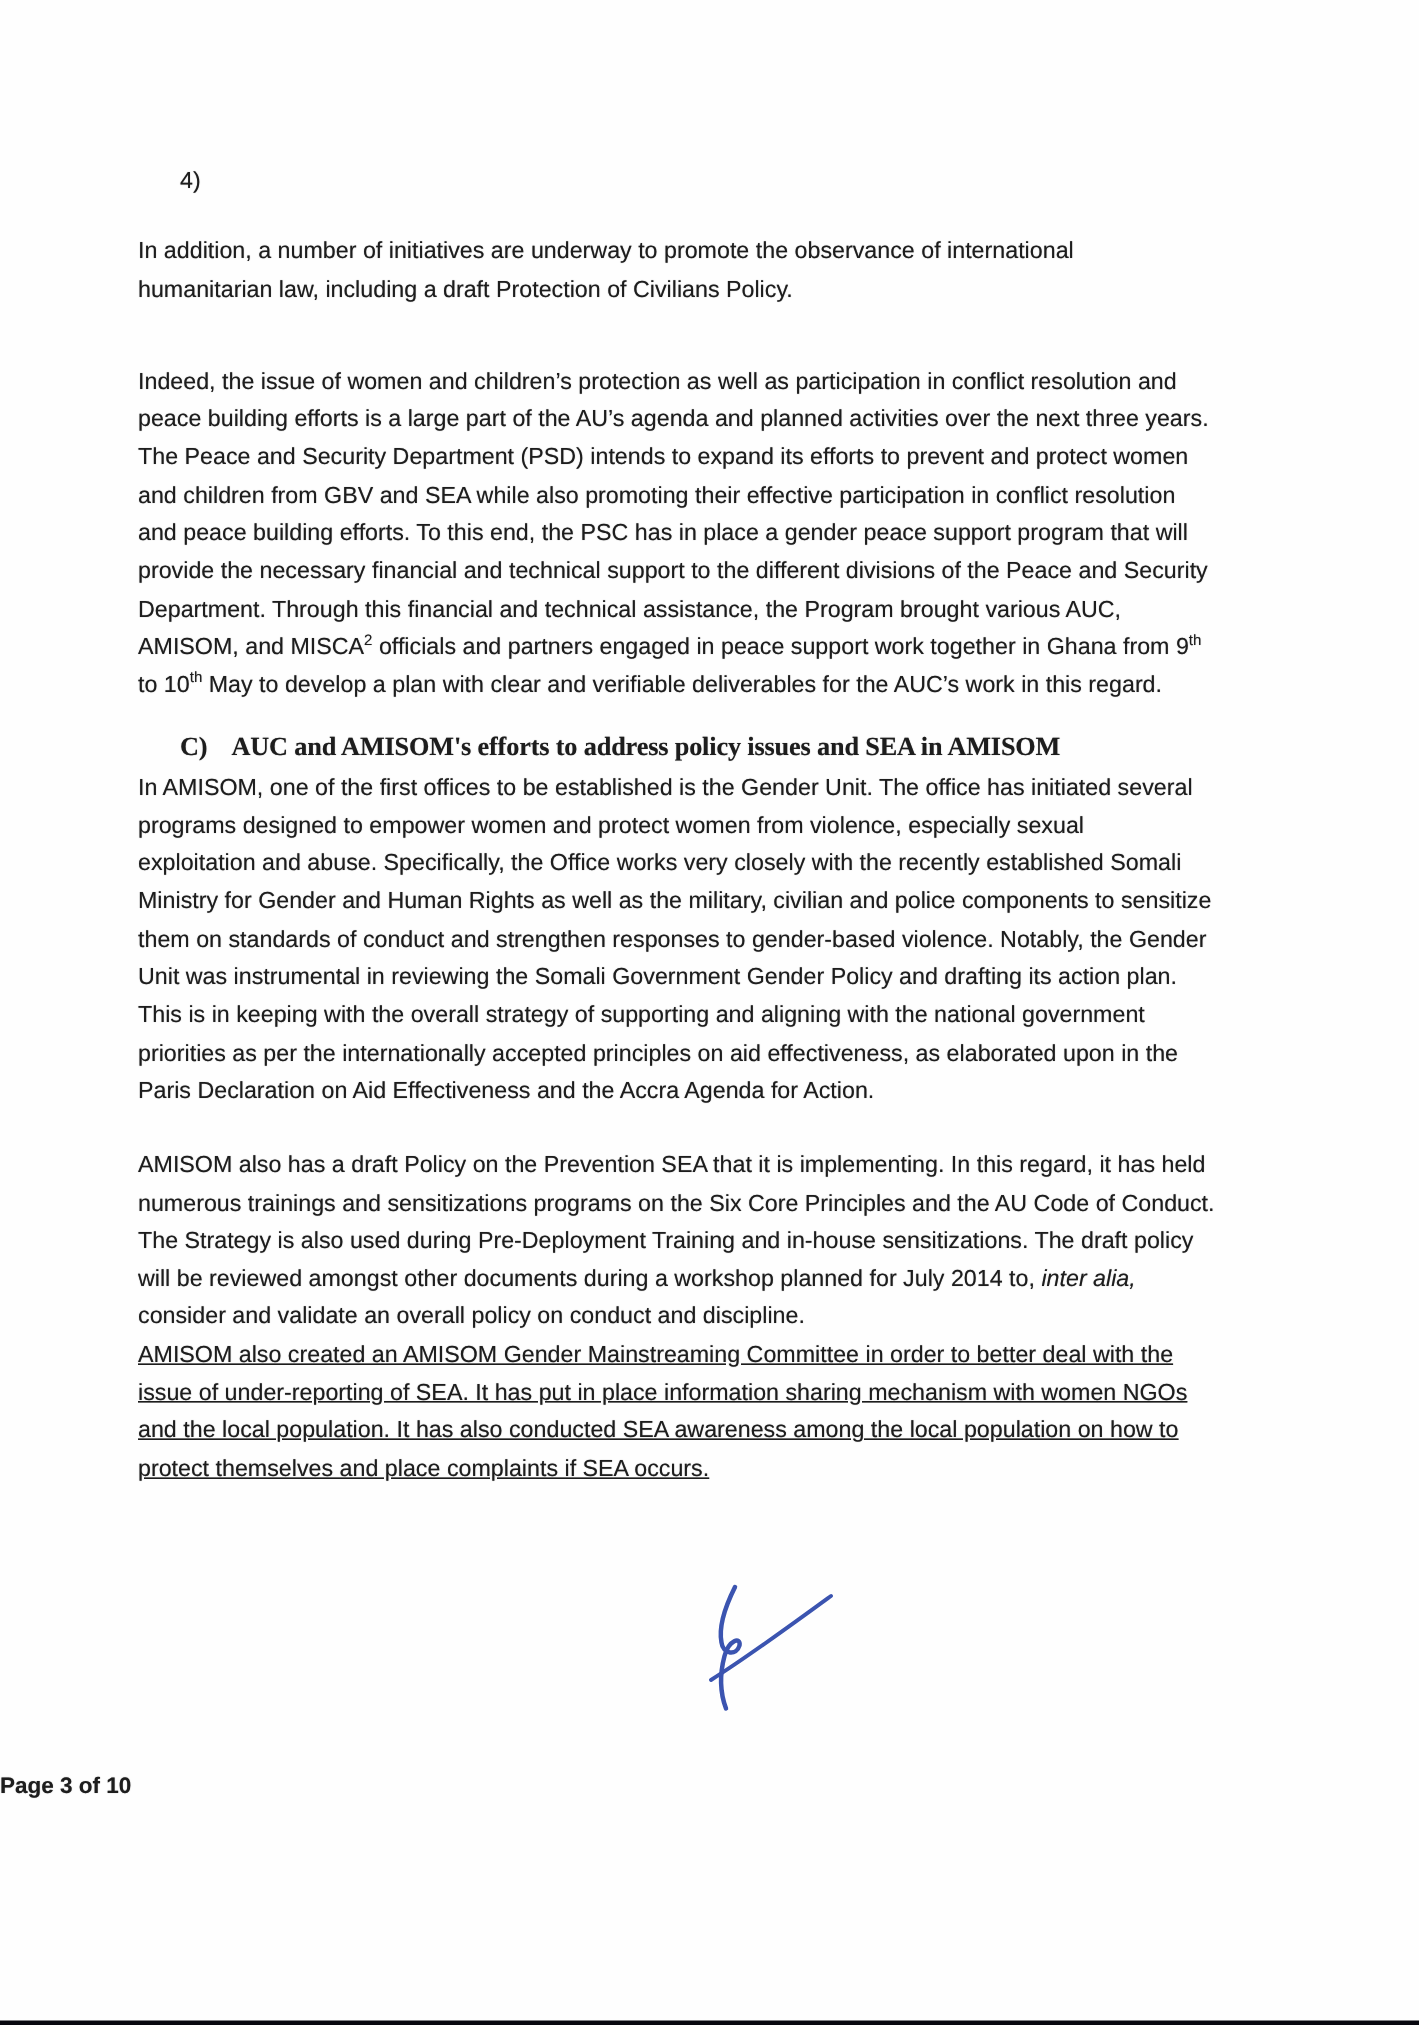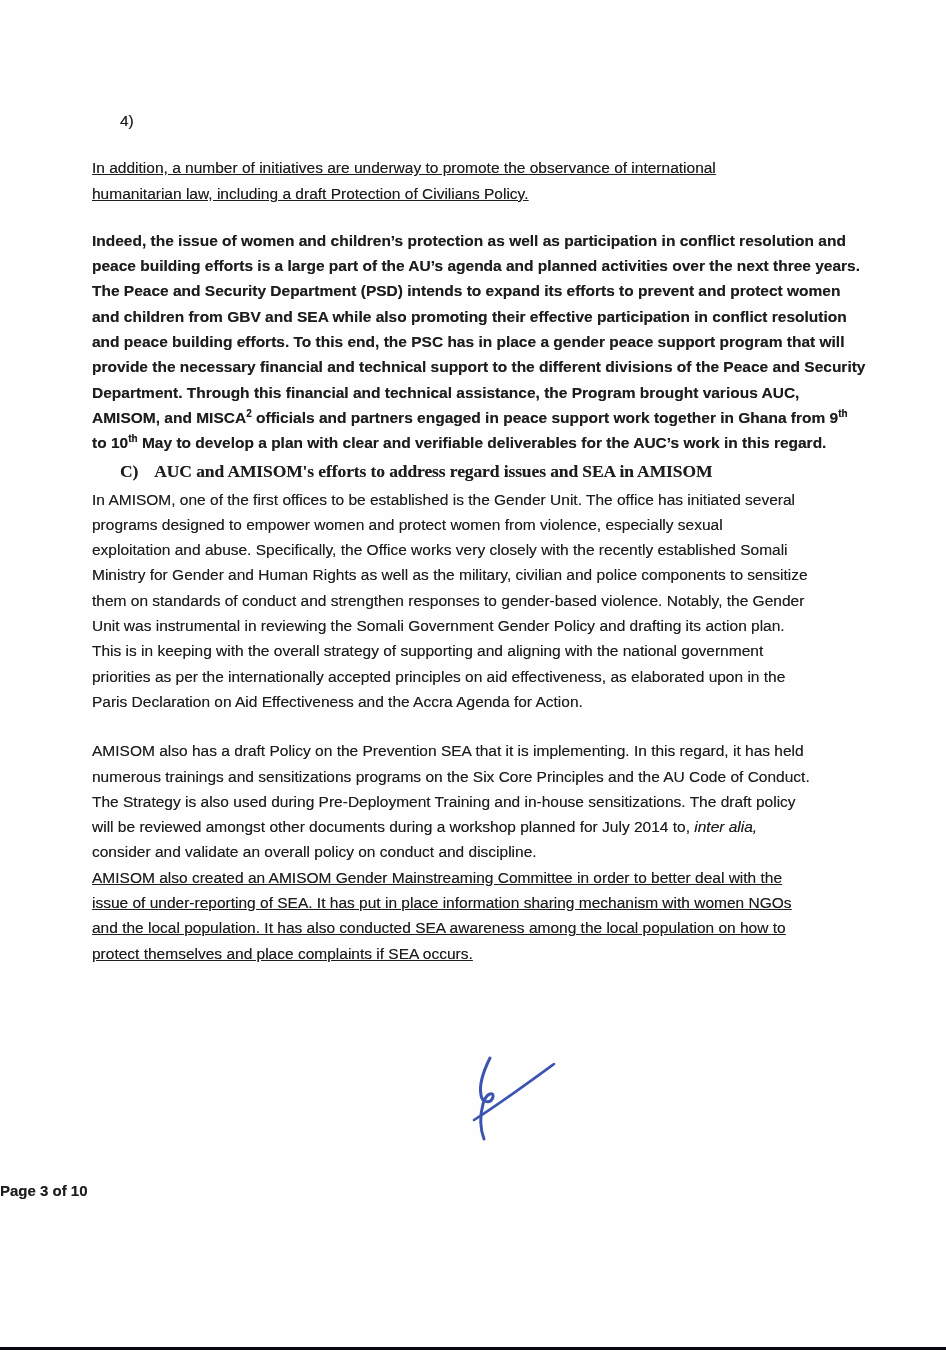--- a/index.html
+++ b/index.html
@@ -20,22 +20,22 @@
     white-space:nowrap;
     margin:0;
   }
   sup{font-size:10px;line-height:0;vertical-align:super;}
   em{font-style:italic;text-align:right;}
   .list-item{display:flex;margin:0 0 22px 28px;}
   .list-num{
     font-size:15.5px;line-height:25.3px;
     width:32px;flex:0 0 32px;
   }
-  .p-a{margin-bottom:22px;text-decoration:underline;}
-  .p-b{margin-bottom:2px;font-weight:bold;}
+  .p-a{margin-bottom:36px;}
+  .p-b{margin-bottom:14px;}
   .heading{
     font-family:"Liberation Serif","DejaVu Serif",serif;
     font-weight:bold;
     font-size:17.5px;
     line-height:26px;
     margin:0 0 3px 28px;
     letter-spacing:-0.1px;
     white-space:nowrap;
   }
   .heading .h-label{display:inline-block;margin-right:16px;}
@@ -72,21 +72,21 @@
 <div class="page">
 
   <div class="list-item">
     <span class="list-num">4)</span>
   </div>
 
   <p class="lines p-a">In addition, a number of initiatives are underway to promote the observance of international<br>humanitarian law, including a draft Protection of Civilians Policy.</p>
 
   <p class="lines p-b">Indeed, the issue of women and children’s protection as well as participation in conflict resolution and<br>peace building efforts is a large part of the AU’s agenda and planned activities over the next three years.<br>The Peace and Security Department (PSD) intends to expand its efforts to prevent and protect women<br>and children from GBV and SEA while also promoting their effective participation in conflict resolution<br>and peace building efforts. To this end, the PSC has in place a gender peace support program that will<br>provide the necessary financial and technical support to the different divisions of the Peace and Security<br>Department. Through this financial and technical assistance, the Program brought various AUC,<br>AMISOM, and MISCA<sup>2</sup> officials and partners engaged in peace support work together in Ghana from 9<sup>th</sup><br>to 10<sup>th</sup> May to develop a plan with clear and verifiable deliverables for the AUC’s work in this regard.</p>
 
-  <h3 class="heading"><span class="h-label">C)</span><span>AUC and AMISOM's efforts to address regard issues and SEA in AMISOM</span></h3>
+  <h3 class="heading"><span class="h-label">C)</span><span>AUC and AMISOM's efforts to address policy issues and SEA in AMISOM</span></h3>
 
   <p class="lines p-c">In AMISOM, one of the first offices to be established is the Gender Unit. The office has initiated several<br>programs designed to empower women and protect women from violence, especially sexual<br>exploitation and abuse. Specifically, the Office works very closely with the recently established Somali<br>Ministry for Gender and Human Rights as well as the military, civilian and police components to sensitize<br>them on standards of conduct and strengthen responses to gender-based violence. Notably, the Gender<br>Unit was instrumental in reviewing the Somali Government Gender Policy and drafting its action plan.<br>This is in keeping with the overall strategy of supporting and aligning with the national government<br>priorities as per the internationally accepted principles on aid effectiveness, as elaborated upon in the<br>Paris Declaration on Aid Effectiveness and the Accra Agenda for Action.</p>
 
   <p class="lines p-d">AMISOM also has a draft Policy on the Prevention SEA that it is implementing. In this regard, it has held<br>numerous trainings and sensitizations programs on the Six Core Principles and the AU Code of Conduct.<br>The Strategy is also used during Pre-Deployment Training and in-house sensitizations. The draft policy<br>will be reviewed amongst other documents during a workshop planned for July 2014 to, <em>inter alia,</em><br>consider and validate an overall policy on conduct and discipline.</p>
 
   <p class="lines p-e">AMISOM also created an AMISOM Gender Mainstreaming Committee in order to better deal with the<br>issue of under-reporting of SEA. It has put in place information sharing mechanism with women NGOs<br>and the local population. It has also conducted SEA awareness among the local population on how to<br>protect themselves and place complaints if SEA occurs.</p>
 
   <svg class="signature" viewBox="0 0 100 95" fill="none">
     <path d="M30,8 C23,22 19,35 21,45 C22,53 31,54 33,47 C34,41 26,43 23,54 C19,69 21,81 24,89" stroke="#3b54b0" stroke-width="3" stroke-linecap="round" fill="none"></path>
     <path d="M14,70 C38,55 68,33 94,14" stroke="#3b54b0" stroke-width="2.6" stroke-linecap="round" fill="none"></path>

